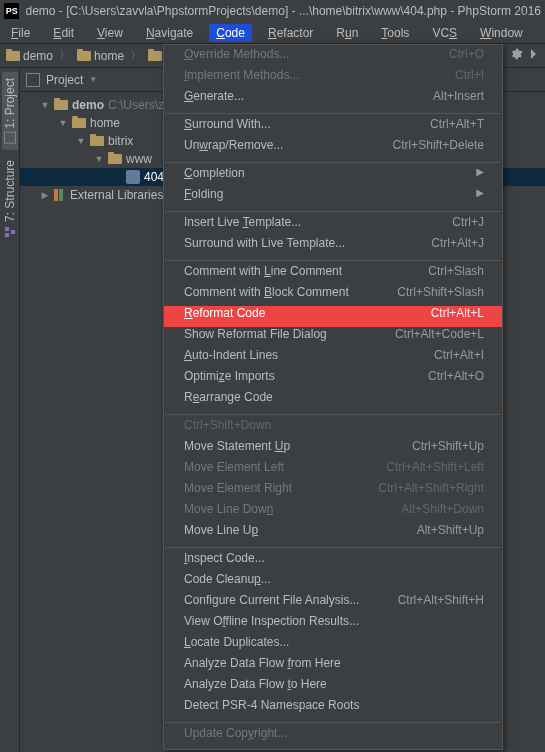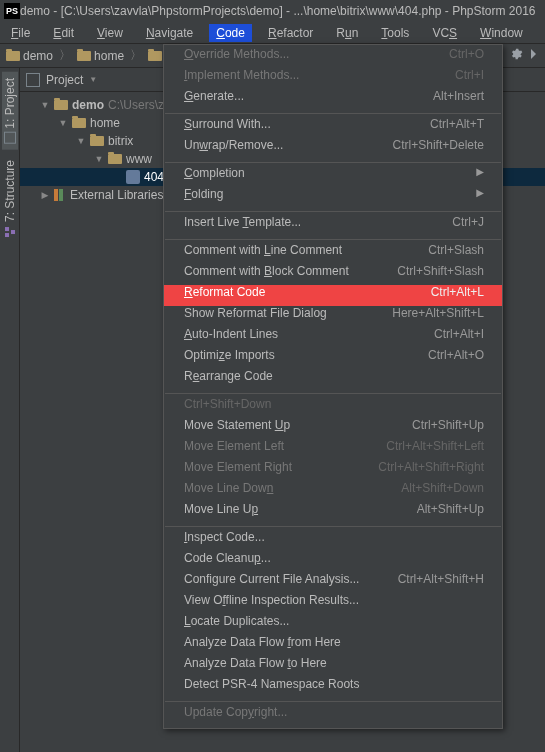--- a/index.html
+++ b/index.html
@@ -1,20 +1,20 @@
 <!DOCTYPE html>
 <html><head>
 <meta charset="utf-8">
 <style>
   * { margin: 0; padding: 0; box-sizing: border-box; font-family: "Segoe UI", Tahoma, sans-serif; font-size: 12px; }
   body { background: #3c3f41; color: #bbbbbb; width: 545px; height: 752px; overflow: hidden; position: relative; }
 
   
   .titlebar { height: 22px; background: #3c3f41; display: flex; align-items: center; padding: 0 4px; color: #bbbbbb; }
-  .titlebar .ps-icon { width: 16px; height: 16px; background: #000; color: #fff; font-size: 9px; font-weight: bold; display: flex; align-items: center; justify-content: center; }
+  .titlebar .ps-icon { width: 16px; height: 16px; background: #000; color: #fff; font-size: 9px; font-weight: bold; display: flex; align-items: center; justify-content: center; margin-right: 6px; }
   .titlebar .title { white-space: nowrap; }
 
   
   .menubar { height: 22px; background: #3c3f41; display: flex; align-items: center; padding: 0 4px; border-bottom: 1px solid #282828; gap: 9px; }
   .menubar .item { padding: 2px 7px; color: #bbbbbb; cursor: default; }
   .menubar .item.open { background: #1d4ed8; color: #fff; }
   .menubar .item u { text-decoration: underline; }
 
   
   .navbar { height: 24px; background: #3c3f41; border-bottom: 1px solid #282828; display: flex; align-items: center; padding: 0 6px; justify-content: space-between; }
@@ -213,36 +213,40 @@
     </div>
   <div class="menu-item">
       <span class="label"><u>F</u>olding</span>
       <span class="sub-arrow">▶</span>
     </div>
   <div class="sep"></div>
   <div class="menu-item">
       <span class="label">Insert Live <u>T</u>emplate...</span>
       <span class="shortcut">Ctrl+J</span>
     </div>
+  <div class="menu-item">
+      <span class="label">Surround with Live Template...</span>
+      <span class="shortcut">Ctrl+Alt+J</span>
+    </div>
   <div class="sep"></div>
   <div class="menu-item">
       <span class="label">Comment with <u>L</u>ine Comment</span>
       <span class="shortcut">Ctrl+Slash</span>
     </div>
   <div class="menu-item">
       <span class="label">Comment with <u>B</u>lock Comment</span>
       <span class="shortcut">Ctrl+Shift+Slash</span>
     </div>
   <div class="menu-item highlight">
       <span class="label"><u>R</u>eformat Code</span>
       <span class="shortcut">Ctrl+Alt+L</span>
     </div>
   <div class="menu-item">
       <span class="label">Show Reformat File Dialog</span>
-      <span class="shortcut">Here+Alt+Shift+L</span>
+      <span class="shortcut">Ctrl+Alt+Code+L</span>
     </div>
   <div class="menu-item">
       <span class="label"><u>A</u>uto-Indent Lines</span>
       <span class="shortcut">Ctrl+Alt+I</span>
     </div>
   <div class="menu-item">
       <span class="label">Optimi<u>z</u>e Imports</span>
       <span class="shortcut">Ctrl+Alt+O</span>
     </div>
   <div class="menu-item">

